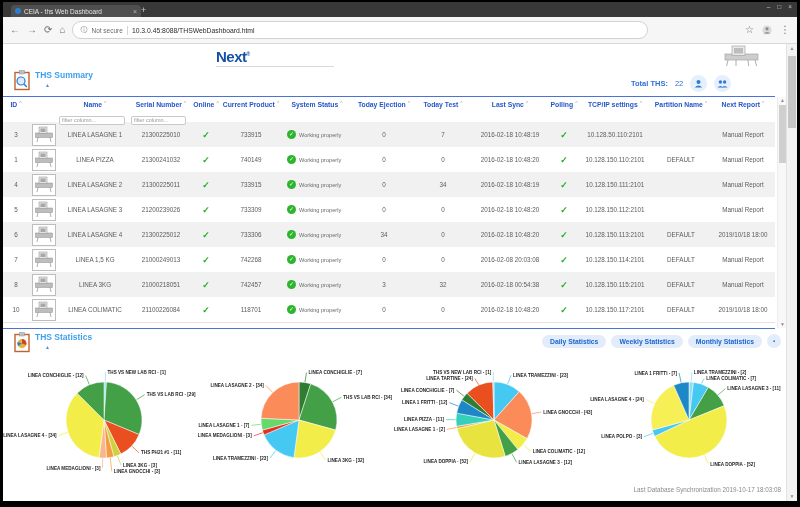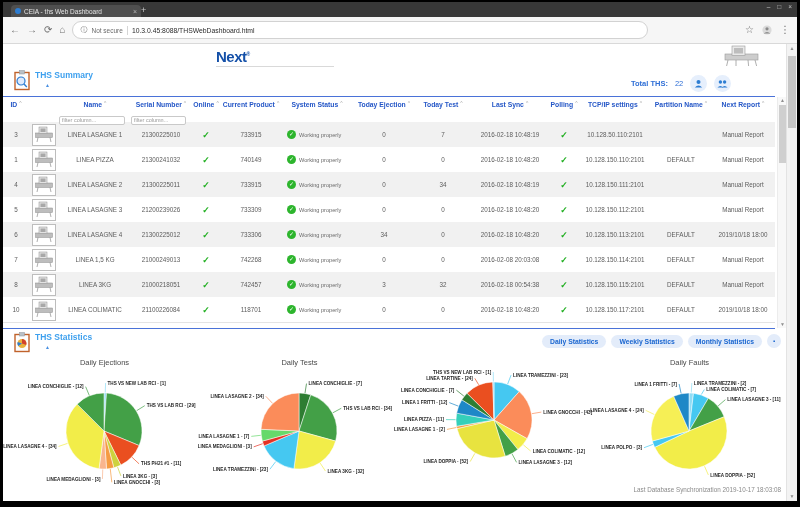--- a/index.html
+++ b/index.html
@@ -416,21 +416,20 @@
     </div>
     <div class="statbtns">
       <button class="pill">Daily Statistics</button>
       <button class="pill">Weekly Statistics</button>
       <button class="pill">Monthly Statistics</button>
       <button class="morebtn">▪</button>
     </div>
 
     <div class="charts">
       <div class="chart">
-          <div class="ctitle">Daily Ejections</div>
           <div class="csvg"><svg width="195" height="124" style="overflow: visible;">
               <path d="M 97 62 L 97 24 A 38 38 0 0 1 99.48531891074543 24.081360916933065 Z" fill="#8fdcf5" stroke="#ffffff" stroke-width="0.5"></path>
               <path d="M 97 62 L 99.48531891074543 24.081360916933065 A 38 38 0 0 1 132.10742223542888 76.54197042987342 Z" fill="#43a047" stroke="#ffffff" stroke-width="0.5"></path>
               <path d="M 97 62 L 132.10742223542888 76.54197042987342 A 38 38 0 0 1 113.80697022832204 96.08116417824215 Z" fill="#ea4f20" stroke="#ffffff" stroke-width="0.5"></path>
               <path d="M 97 62 L 113.80697022832204 96.08116417824215 A 38 38 0 0 1 106.83512371389578 98.70518139898459 Z" fill="#cdd23e" stroke="#ffffff" stroke-width="0.5"></path>
               <path d="M 97 62 L 106.83512371389578 98.70518139898459 A 38 38 0 0 1 99.48531891074543 99.91863908306694 Z" fill="#f59b42" stroke="#ffffff" stroke-width="0.5"></path>
               <path d="M 97 62 L 99.48531891074543 99.91863908306694 A 38 38 0 0 1 92.04000469563805 99.6749047322048 Z" fill="#f9b58e" stroke="#ffffff" stroke-width="0.5"></path>
               <path d="M 97 62 L 92.04000469563805 99.6749047322048 A 38 38 0 0 1 70.12994231491119 35.1299423149112 Z" fill="#f2ed49" stroke="#ffffff" stroke-width="0.5"></path>
               <path d="M 97 62 L 70.12994231491119 35.1299423149112 A 38 38 0 0 1 97 24 Z" fill="#43a047" stroke="#ffffff" stroke-width="0.5"></path>
               <line x1="82.26668785394405" y1="26.430637998315454" x2="78.6311952464757" y2="17.653782439458233" stroke="#43a047" stroke-width="0.7"></line>
@@ -445,21 +444,20 @@
               <text x="139.76170471327578" y="38.25274316878234" font-size="4.6" font-weight="bold" fill="#1f1f1f" text-anchor="start">THS VS LAB RCI - [29]</text>
               <line x1="125.09976679886667" y1="88.31830362788054" x2="132.0334754894961" y2="94.81243049709782" stroke="#ea4f20" stroke-width="0.7"></line>
               <text x="134.0334754894961" y="96.41243049709782" font-size="4.6" font-weight="bold" fill="#1f1f1f" text-anchor="start">THS PH21 #1 - [11]</text>
               <line x1="110.56162684496749" y1="98.03237818015704" x2="113.90800230021921" y2="106.92348448435163" stroke="#cdd23e" stroke-width="0.7"></line>
               <text x="115.90800230021921" y="108.52348448435163" font-size="4.6" font-weight="bold" fill="#1f1f1f" text-anchor="start">LINEA 3KG - [3]</text>
               <line x1="103.27147572569167" y1="99.98576828526784" x2="104.81898272294026" y2="113.32348448435164" stroke="#f59b42" stroke-width="0.7"></line>
               <text x="106.81898272294026" y="114.92348448435163" font-size="4.6" font-weight="bold" fill="#1f1f1f" text-anchor="start">LINEA GNOCCHI - [3]</text>
             </svg></div>
         </div>
       <div class="chart">
-          <div class="ctitle">Daily Tests</div>
           <div class="csvg"><svg width="195" height="124" style="overflow: visible;">
               <path d="M 97 62 L 97 24 A 38 38 0 0 1 108.742645786248 25.85985238078417 Z" fill="#2e7d32" stroke="#ffffff" stroke-width="0.5"></path>
               <path d="M 97 62 L 108.742645786248 25.85985238078417 A 38 38 0 0 1 133.63058870644244 72.10940013153366 Z" fill="#43a047" stroke="#ffffff" stroke-width="0.5"></path>
               <path d="M 97 62 L 133.63058870644244 72.10940013153366 A 38 38 0 0 1 91.89913589892909 99.65609094718153 Z" fill="#f2ed49" stroke="#ffffff" stroke-width="0.5"></path>
               <path d="M 97 62 L 91.89913589892909 99.65609094718153 A 38 38 0 0 1 62.05794464304488 76.9349512028491 Z" fill="#45c8f1" stroke="#ffffff" stroke-width="0.5"></path>
               <path d="M 97 62 L 62.05794464304488 76.9349512028491 A 38 38 0 0 1 60.369411293557576 72.10940013153366 Z" fill="#e53124" stroke="#ffffff" stroke-width="0.5"></path>
               <path d="M 97 62 L 60.369411293557576 72.10940013153366 A 38 38 0 0 1 59.03826347143004 60.29513644668045 Z" fill="#66d96b" stroke="#ffffff" stroke-width="0.5"></path>
               <path d="M 97 62 L 59.03826347143004 60.29513644668045 A 38 38 0 0 1 97 24 Z" fill="#fb8c5a" stroke="#ffffff" stroke-width="0.5"></path>
               <line x1="70.39408801400569" y1="34.172397742645444" x2="63.82899284863048" y2="27.30584653628523" stroke="#fb8c5a" stroke-width="0.7"></line>
               <text x="61.82899284863048" y="28.90584653628523" font-size="4.6" font-weight="bold" fill="#1f1f1f" text-anchor="end">LINEA LASAGNE 2 - [34]</text>
@@ -508,21 +506,20 @@
               <text x="116.04828252640456" y="18.72956359806728" font-size="4.6" font-weight="bold" fill="#1f1f1f" text-anchor="start">LINEA TRAMEZZINI - [23]</text>
               <line x1="134.9722742760131" y1="55.64733234717623" x2="144.34205624022414" y2="54.07979097829764" stroke="#fb8c5a" stroke-width="0.7"></line>
               <text x="146.34205624022414" y="55.67979097829764" font-size="4.6" font-weight="bold" fill="#1f1f1f" text-anchor="start">LINEA GNOCCHI - [43]</text>
               <line x1="126.383904647219" y1="86.87641750098157" x2="133.6344785212081" y2="93.01475428693806" stroke="#f2ed49" stroke-width="0.7"></line>
               <text x="135.6344785212081" y="94.61475428693805" font-size="4.6" font-weight="bold" fill="#1f1f1f" text-anchor="start">LINEA COLIMATIC - [12]</text>
               <line x1="115.09850189978611" y1="95.98079205938906" x2="119.56436600492813" y2="104.36566282729025" stroke="#43a047" stroke-width="0.7"></line>
               <text x="121.56436600492813" y="105.96566282729025" font-size="4.6" font-weight="bold" fill="#1f1f1f" text-anchor="start">LINEA LASAGNE 3 - [12]</text>
             </svg></div>
         </div>
       <div class="chart">
-          <div class="ctitle">Daily Faults</div>
           <div class="csvg"><svg width="195" height="124" style="overflow: visible;">
               <path d="M 97 62 L 97 24 A 38 38 0 0 1 101.4943804950119 24.266718351486354 Z" fill="#8fdcf5" stroke="#ffffff" stroke-width="0.5"></path>
               <path d="M 97 62 L 101.4943804950119 24.266718351486354 A 38 38 0 0 1 116.32418250867038 29.280342752840497 Z" fill="#45c8f1" stroke="#ffffff" stroke-width="0.5"></path>
               <path d="M 97 62 L 116.32418250867038 29.280342752840497 A 38 38 0 0 1 132.21420508240968 47.71855187965895 Z" fill="#43a047" stroke="#ffffff" stroke-width="0.5"></path>
               <path d="M 97 62 L 132.21420508240968 47.71855187965895 A 38 38 0 0 1 62.69368246130175 78.34247768650778 Z" fill="#f2ed49" stroke="#ffffff" stroke-width="0.5"></path>
               <path d="M 97 62 L 62.69368246130175 78.34247768650778 A 38 38 0 0 1 60.34384788748236 72.01631231062454 Z" fill="#45c8f1" stroke="#ffffff" stroke-width="0.5"></path>
               <path d="M 97 62 L 60.34384788748236 72.01631231062454 A 38 38 0 0 1 81.68130968705705 27.2244665447653 Z" fill="#f6ef55" stroke="#ffffff" stroke-width="0.5"></path>
               <path d="M 97 62 L 81.68130968705705 27.2244665447653 A 38 38 0 0 1 97 24 Z" fill="#1e88c7" stroke="#ffffff" stroke-width="0.5"></path>
               <line x1="89.06982317846774" y1="24.32557504646909" x2="87.11302630042732" y2="15.0292883696238" stroke="#1e88c7" stroke-width="0.7"></line>
               <text x="85.11302630042732" y="16.6292883696238" font-size="4.6" font-weight="bold" fill="#1f1f1f" text-anchor="end">LINEA 1 FRITTI - [7]</text>

